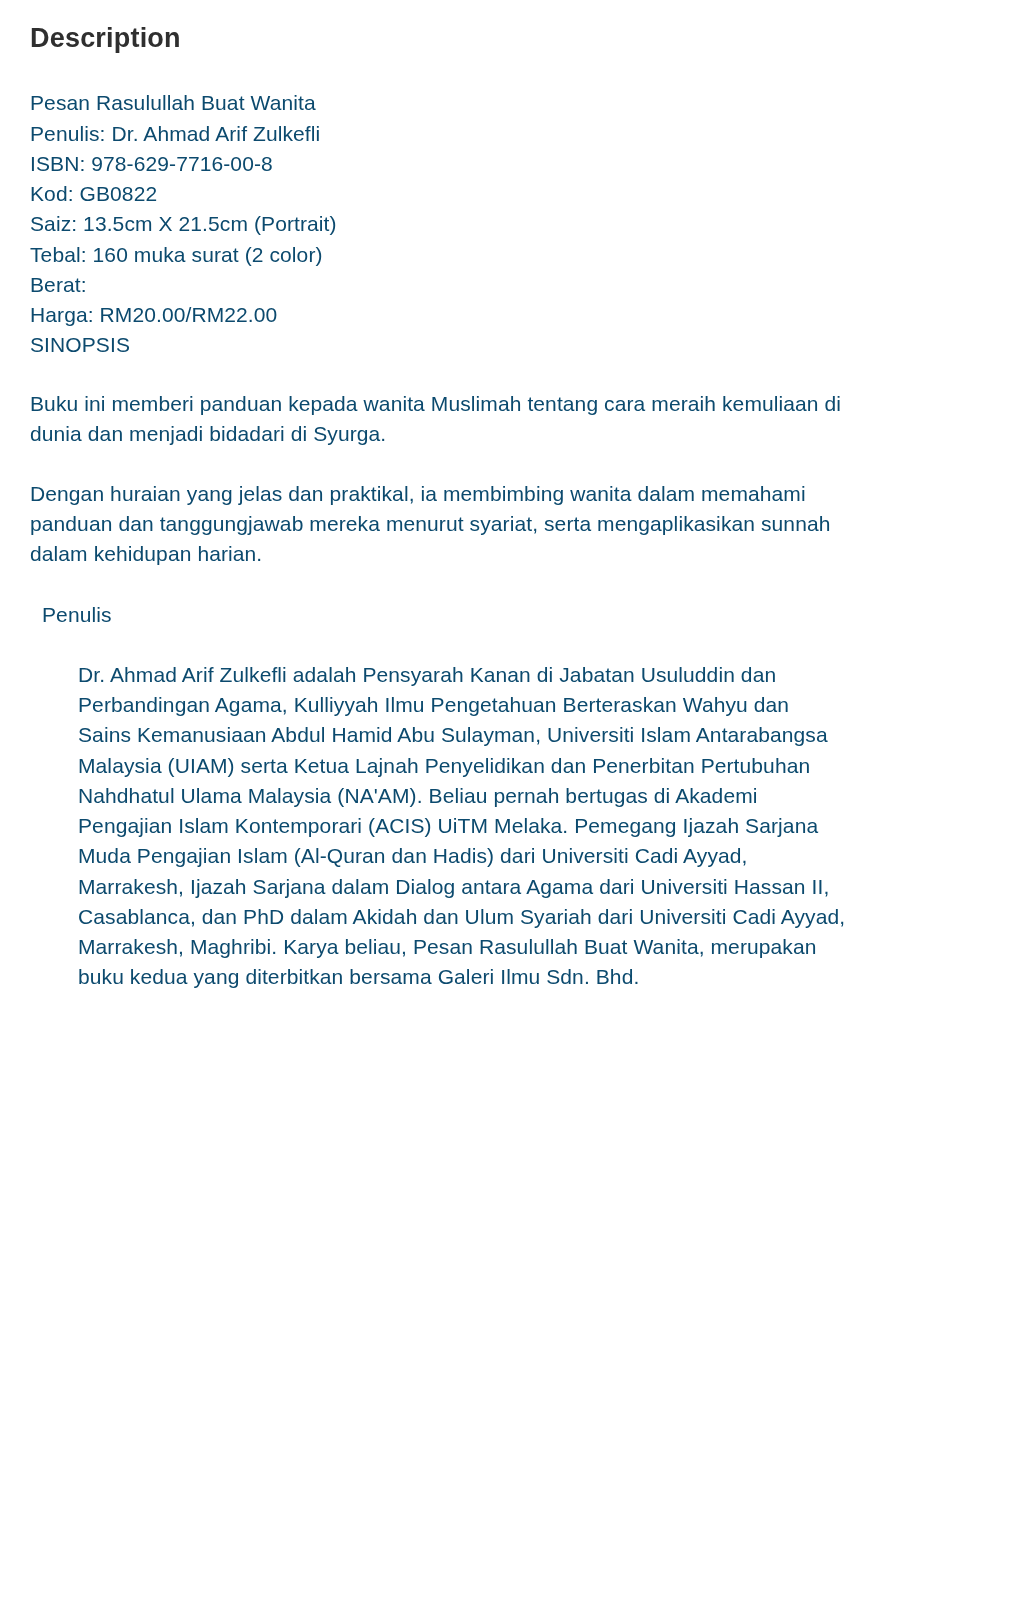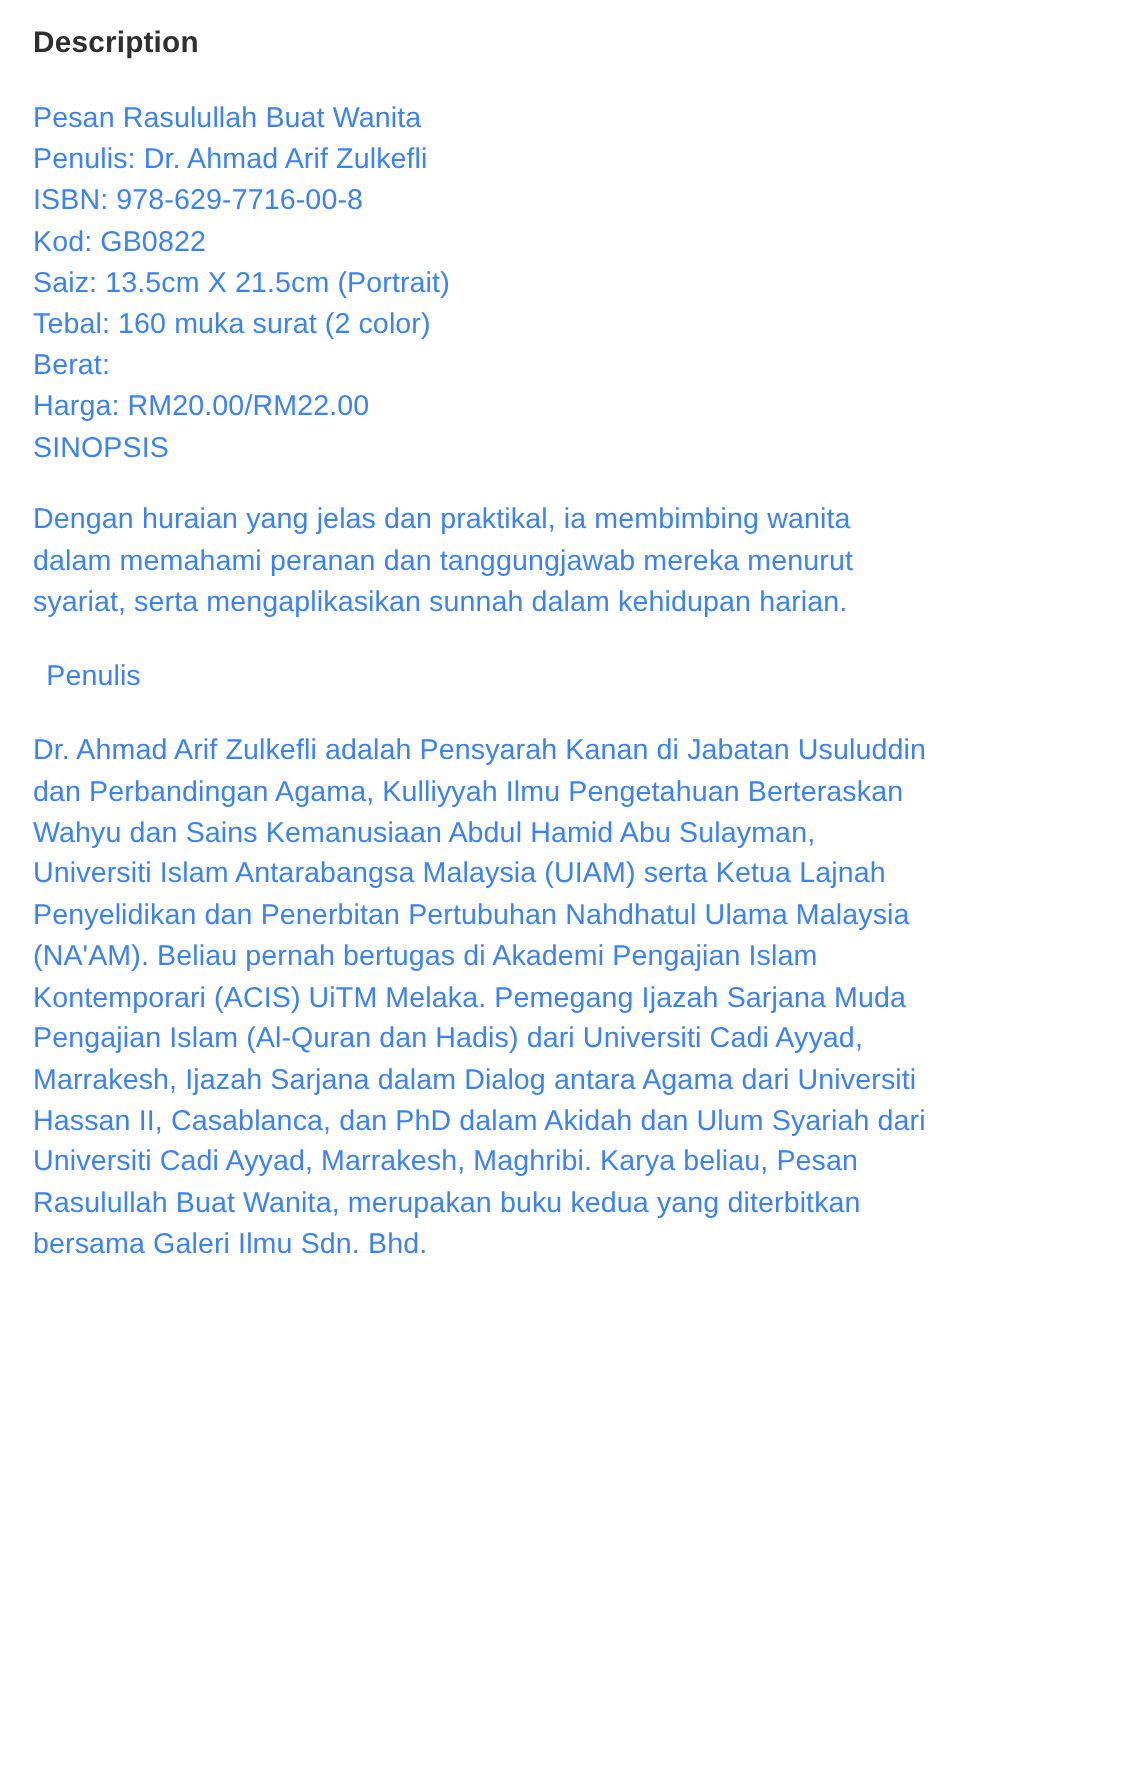--- a/index.html
+++ b/index.html
@@ -20,35 +20,36 @@
   }
   .section-title {
     font-size: 27px;
     font-weight: 700;
     color: #2f2f2f;
     letter-spacing: 0.2px;
     margin: 0 0 34px 0;
     line-height: 1.2;
   }
   .body-text {
-    font-size: 26px;
+    font-size: 21px;
     line-height: 1.44;
-    color: #3b82f6;
+    color: #0c4a6e;
     font-weight: 400;
     letter-spacing: 0.1px;
   }
   .meta-block {
     margin: 0 0 28px 0;
     white-space: pre-line;
   }
   .para {
     margin: 0 0 30px 0;
   }
   .para:last-child {
     margin-bottom: 0;
+    margin-left: 48px;
   }
   .label-line {
     margin: 0 0 30px 12px;
   }
 </style>
 </head>
 <body>
 
 <div class="page">
 
@@ -58,20 +59,21 @@
 Penulis: Dr. Ahmad Arif Zulkefli
 ISBN: 978-629-7716-00-8
 Kod: GB0822
 Saiz: 13.5cm X 21.5cm (Portrait)
 Tebal: 160 muka surat (2 color)
 Berat:
 Harga: RM20.00/RM22.00
 SINOPSIS</div>
 
 
+  <p class="body-text para">Buku ini memberi panduan kepada wanita Muslimah tentang cara meraih kemuliaan di dunia dan menjadi bidadari di Syurga.</p>
 
-  <p class="body-text para">Dengan huraian yang jelas dan praktikal, ia membimbing wanita dalam memahami peranan dan tanggungjawab mereka menurut syariat, serta mengaplikasikan sunnah dalam kehidupan harian.</p>
+  <p class="body-text para">Dengan huraian yang jelas dan praktikal, ia membimbing wanita dalam memahami panduan dan tanggungjawab mereka menurut syariat, serta mengaplikasikan sunnah dalam kehidupan harian.</p>
 
   <p class="body-text label-line">Penulis</p>
 
   <p class="body-text para">Dr. Ahmad Arif Zulkefli adalah Pensyarah Kanan di Jabatan Usuluddin dan Perbandingan Agama, Kulliyyah Ilmu Pengetahuan Berteraskan Wahyu dan Sains Kemanusiaan Abdul Hamid Abu Sulayman, Universiti Islam Antarabangsa Malaysia (UIAM) serta Ketua Lajnah Penyelidikan dan Penerbitan Pertubuhan Nahdhatul Ulama Malaysia (NA'AM). Beliau pernah bertugas di Akademi Pengajian Islam Kontemporari (ACIS) UiTM Melaka. Pemegang Ijazah Sarjana Muda Pengajian Islam (Al-Quran dan Hadis) dari Universiti Cadi Ayyad, Marrakesh, Ijazah Sarjana dalam Dialog antara Agama dari Universiti Hassan II, Casablanca, dan PhD dalam Akidah dan Ulum Syariah dari Universiti Cadi Ayyad, Marrakesh, Maghribi. Karya beliau, Pesan Rasulullah Buat Wanita, merupakan buku kedua yang diterbitkan bersama Galeri Ilmu Sdn. Bhd.</p>
 
 </div>
 
 </body></html>

